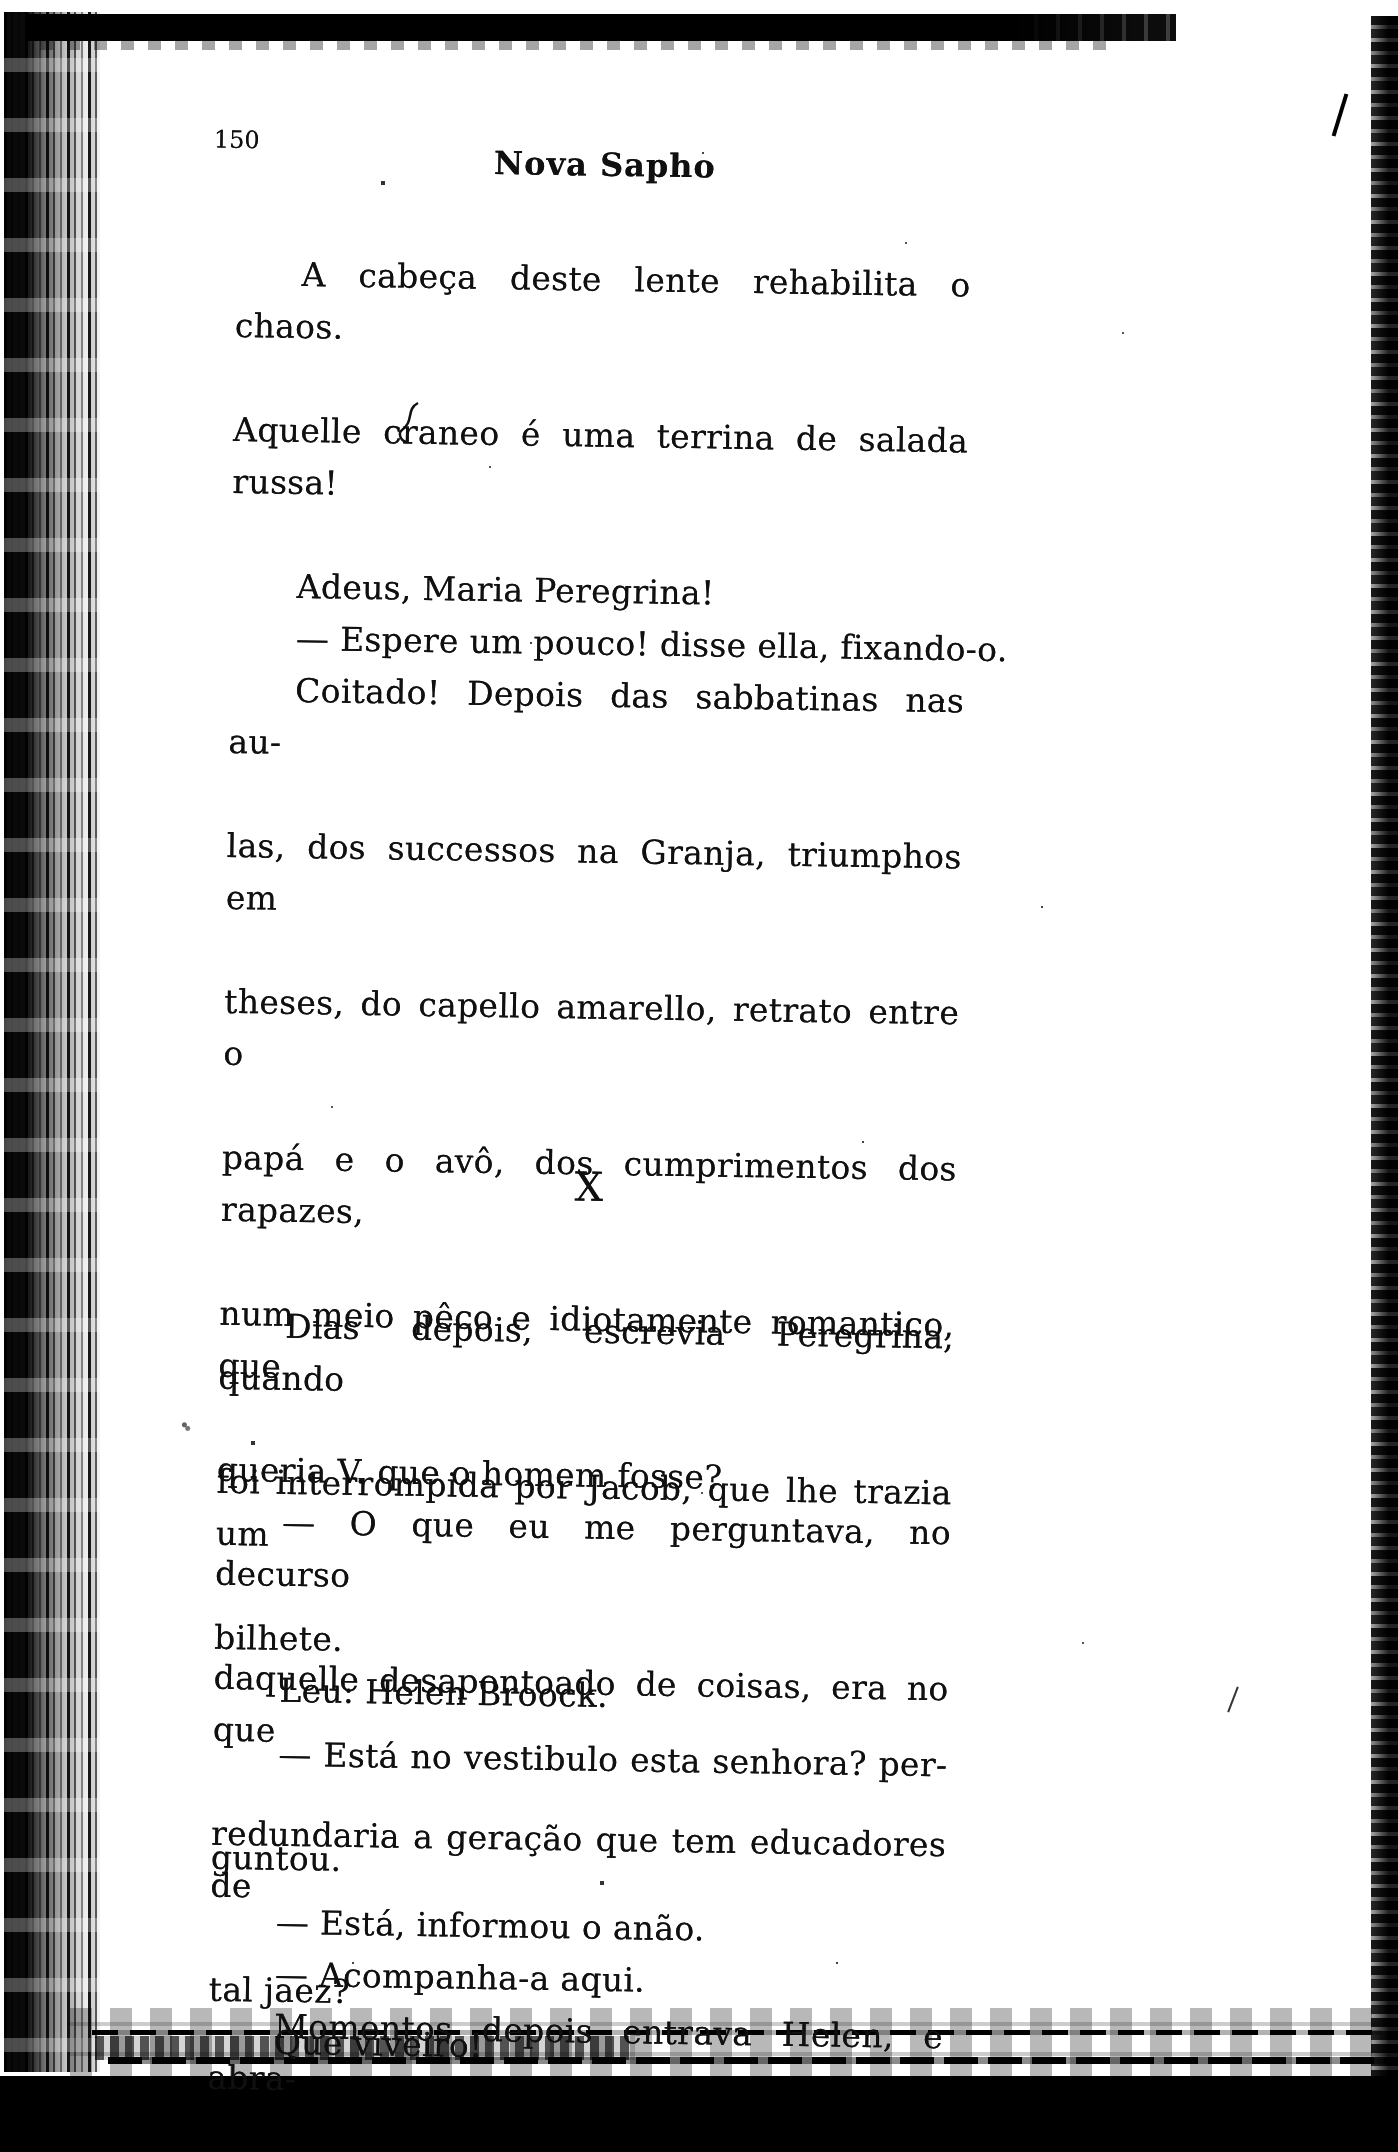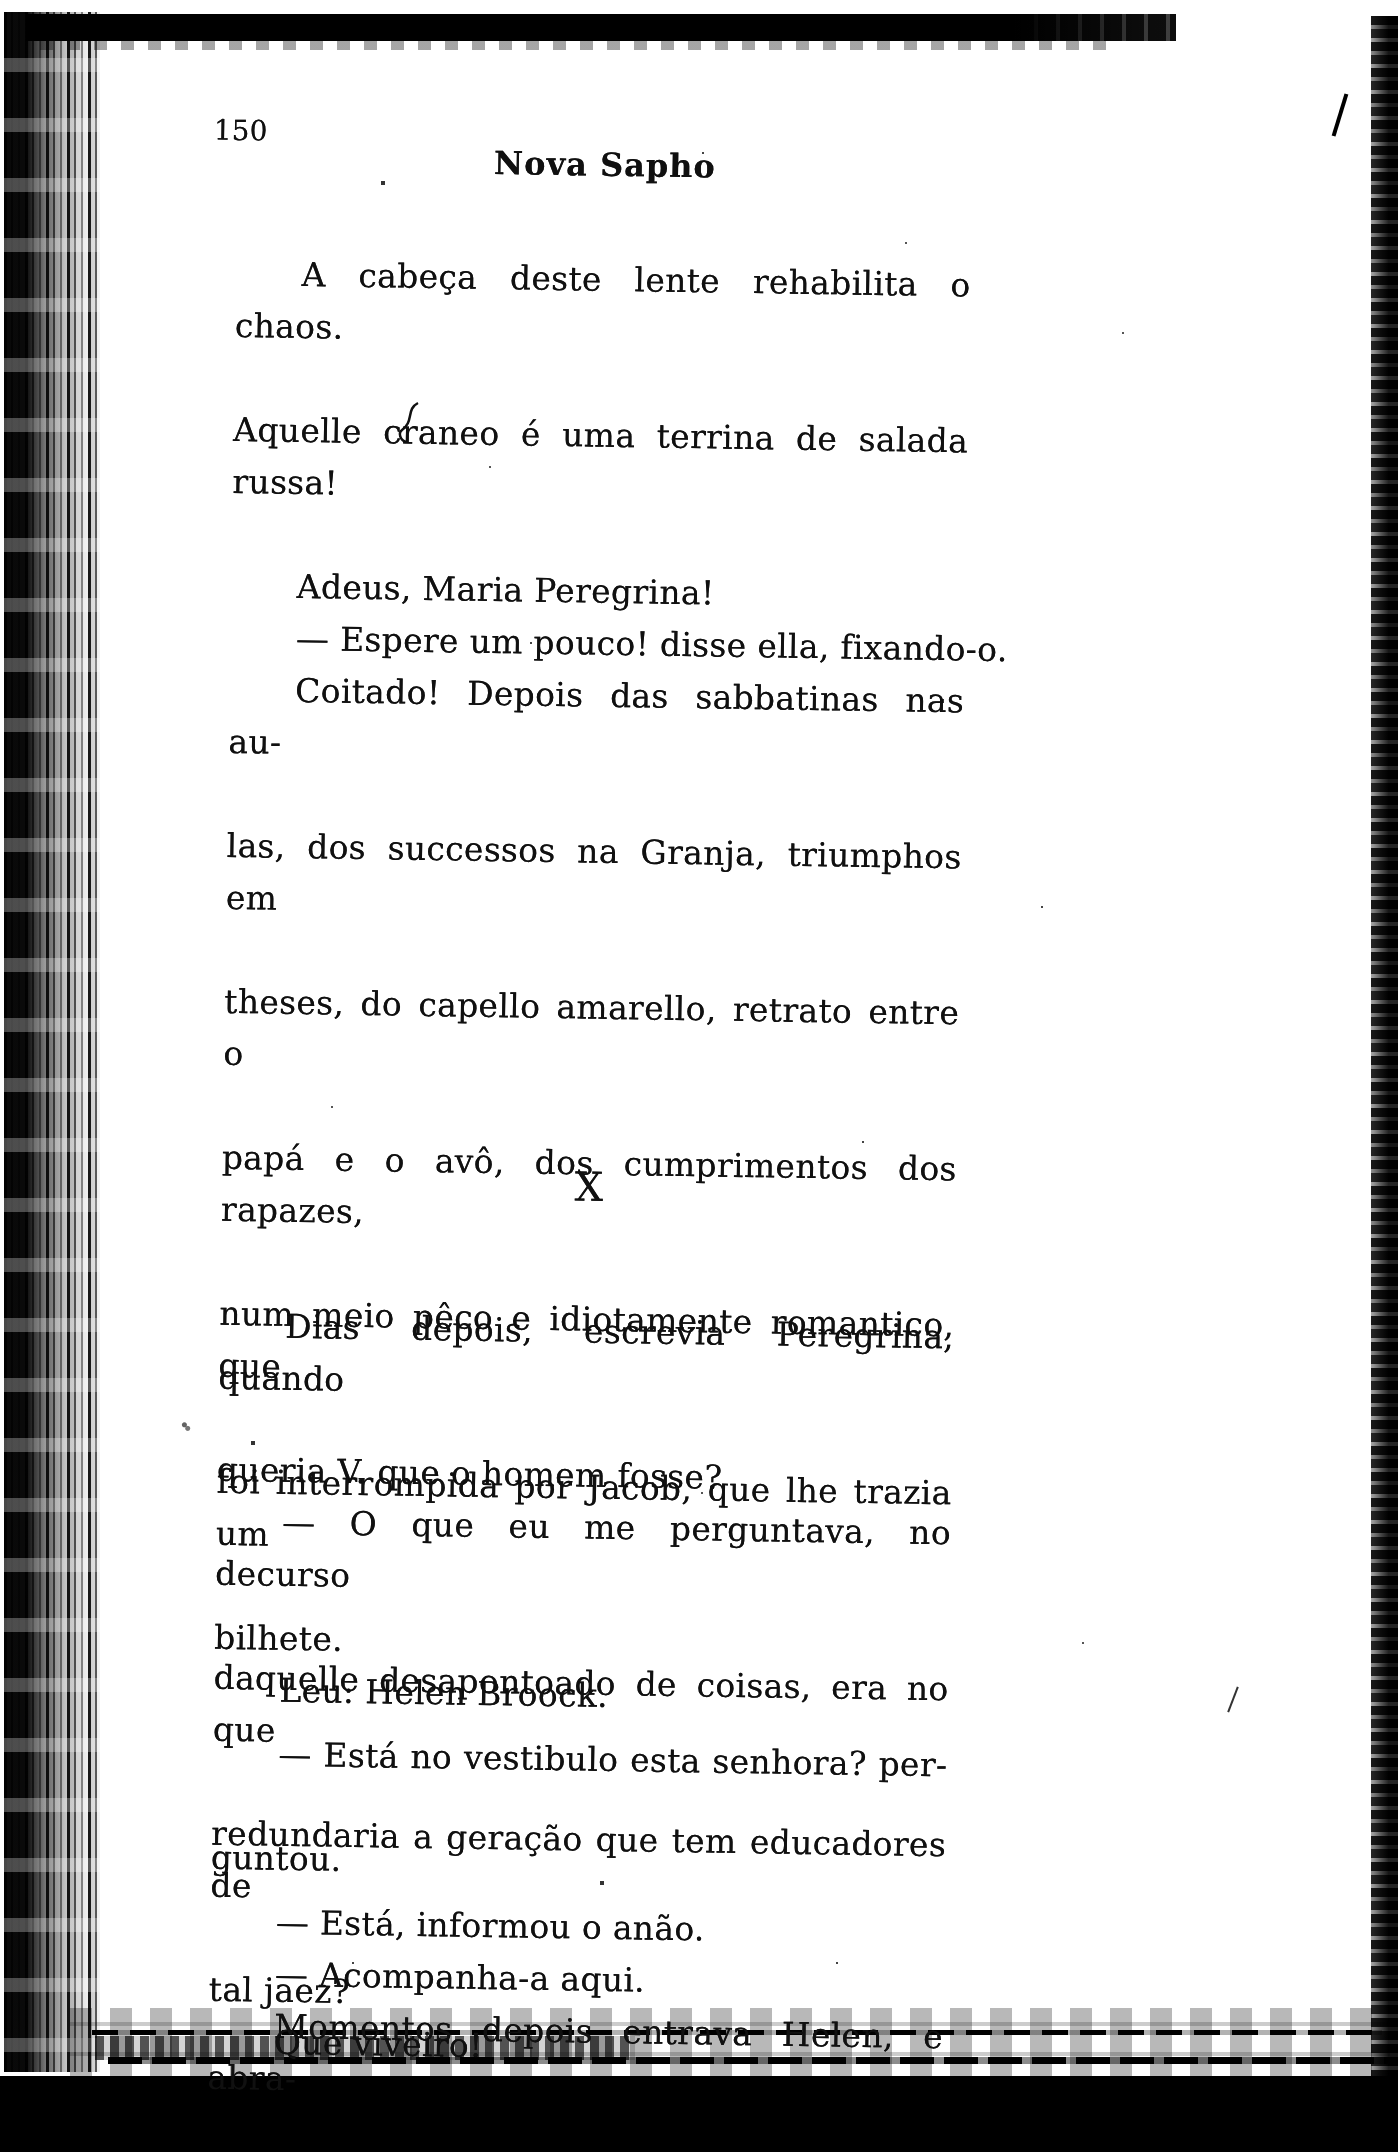--- a/index.html
+++ b/index.html
@@ -71,21 +71,21 @@
       836px 1962px 0 0 #444;
   }
   .squiggle-svg{top:400px;left:396px;width:28px;height:46px;}
   
   .page-content{
     position:absolute;left:240px;top:0;width:735px;height:2000px;
     transform:rotate(0.9deg);transform-origin:0 0;
     color:#101010;
     text-shadow:0 0 .5px rgba(0,0,0,.75);
   }
-  .header-num{position:absolute;top:114px;left:-24px;font-size:28px;}
+  .header-num{position:absolute;top:126px;left:-24px;font-size:24px;}
   .header-title{position:absolute;top:140px;left:0;width:100%;text-align:center;font-size:32px;font-weight:bold;letter-spacing:1px;}
   .textblock{position:absolute;left:0;width:735px;font-size:33px;line-height:52px;letter-spacing:.3px;}
   .s1{top:248px;}
   .s2{top:1300px;}
   .chapter-x{position:absolute;top:1158px;left:0;width:100%;text-align:center;font-size:40px;}
   .line{display:block;white-space:nowrap;}
   .line.j{white-space:normal;text-align:justify;}
   .line.j::after{content:"";display:inline-block;width:100%;height:0;}
   .i1{padding-left:66px;}
   .i1.j{padding-left:0;text-indent:66px;}

